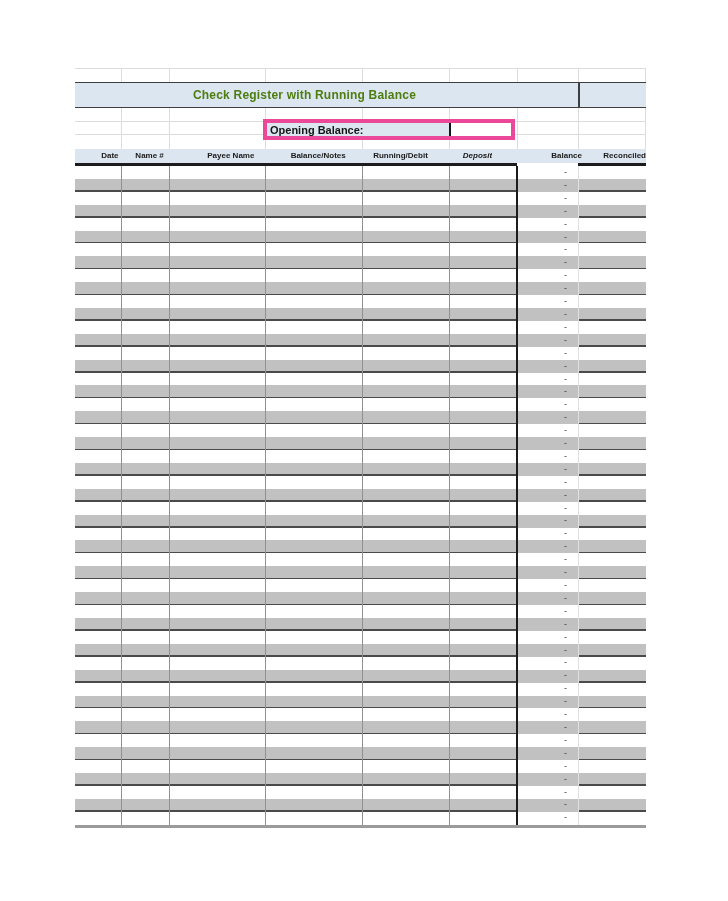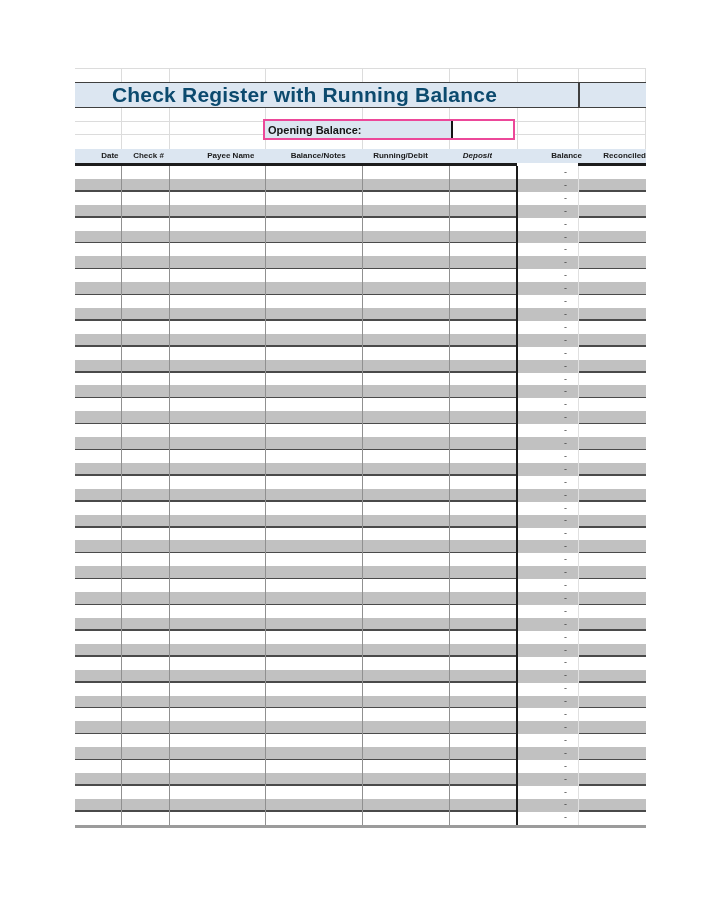--- a/index.html
+++ b/index.html
@@ -10,26 +10,26 @@
   .grid-area{position:absolute;}
   .vline{position:absolute;top:0;bottom:0;width:1px;}
   .hline{position:absolute;left:0;right:0;height:1px;}
   .faint{background:#dcdcdc;}
 
   
   .banner{position:absolute;left:75px;top:82px;width:571px;height:26px;
           background:#dce6f1;border-top:1.5px solid #3f3f3f;border-bottom:1.5px solid #3f3f3f;}
   .banner-title{position:absolute;left:0;top:0;width:440px;height:100%;
                 display:flex;align-items:center;justify-content:center;
-                font-size:21px;font-weight:bold;color:#0c4a6e;letter-spacing:.2px;padding-left:19px;}
+                font-size:12px;font-weight:bold;color:#4d7c0f;letter-spacing:.2px;padding-left:19px;}
   .banner-divider{position:absolute;left:503px;top:0;bottom:0;width:1.5px;background:#3f3f3f;}
 
   
   .ob-box{position:absolute;left:263px;top:119px;width:252px;height:21px;
-          border:2px solid #ec4899;display:flex;background:#fff;}
+          border:4px solid #ec4899;display:flex;background:#fff;}
   .ob-label{flex:1;background:#dce6f1;border-right:2px solid #141414;
             font-size:11px;font-weight:bold;color:#141414;
             display:flex;align-items:center;padding-left:3px;}
   .ob-value{width:60px;background:#ffffff;}
 
   
   .header-row{position:absolute;left:75px;top:149px;width:571px;height:14px;
               background:#dce6f1;display:flex;}
   .header-cell{font-size:8px;font-weight:bold;color:#1a1a1a;line-height:14px;
                white-space:nowrap;overflow:hidden;text-align:right;}
@@ -90,21 +90,21 @@
       <div class="vline faint" style="left: 570px;"></div>
     </div>
 
   <div class="ob-box">
     <div class="ob-label">Opening Balance:</div>
     <div class="ob-value"></div>
   </div>
 
   <div class="header-row" id="header-row">
       <div class="header-cell" style="width: 46px; padding-left: 4px;">Date</div>
-      <div class="header-cell" style="width: 48px; padding-left: 3px;">Check #</div>
+      <div class="header-cell" style="width: 48px; padding-left: 3px;">Name #</div>
       <div class="header-cell" style="width: 96px; padding-left: 5px;">Payee Name</div>
       <div class="header-cell" style="width: 97px; padding-left: 2px;">Balance/Notes</div>
       <div class="header-cell" style="width: 87px; padding-left: 4px;">Running/Debit</div>
       <div class="header-cell" style="width: 68px; padding-left: 6px; font-style: italic;">Deposit</div>
       <div class="header-cell" style="width: 61px; padding-left: 7px; margin-left: 32px;">Balance</div>
       <div class="header-cell" style="width: 68px; padding-left: 2px;">Reconciled</div>
     </div>
   <div class="underline-seg" style="left:75px;top:163px;width:442px;"></div>
   <div class="underline-seg" style="left:578px;top:163px;width:68px;"></div>
 

